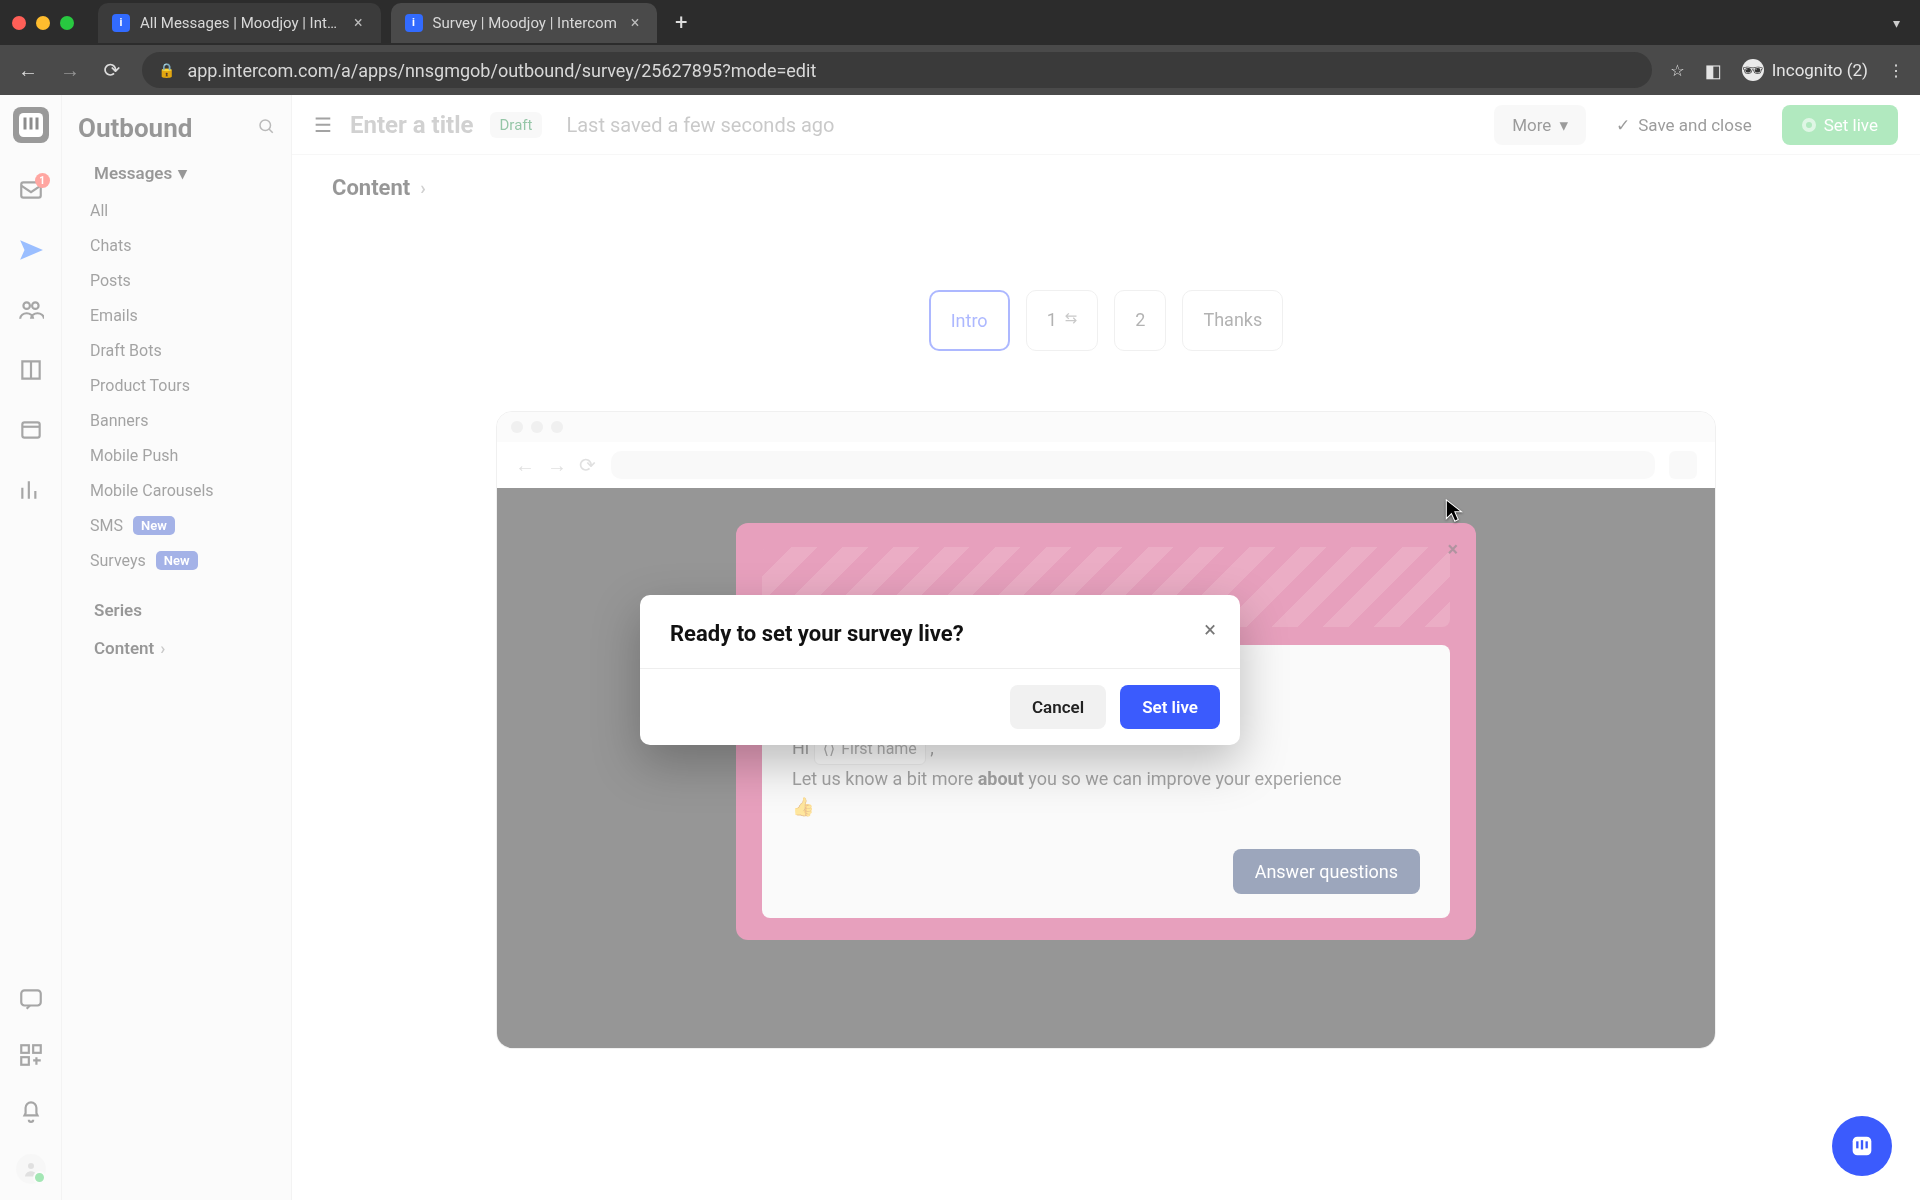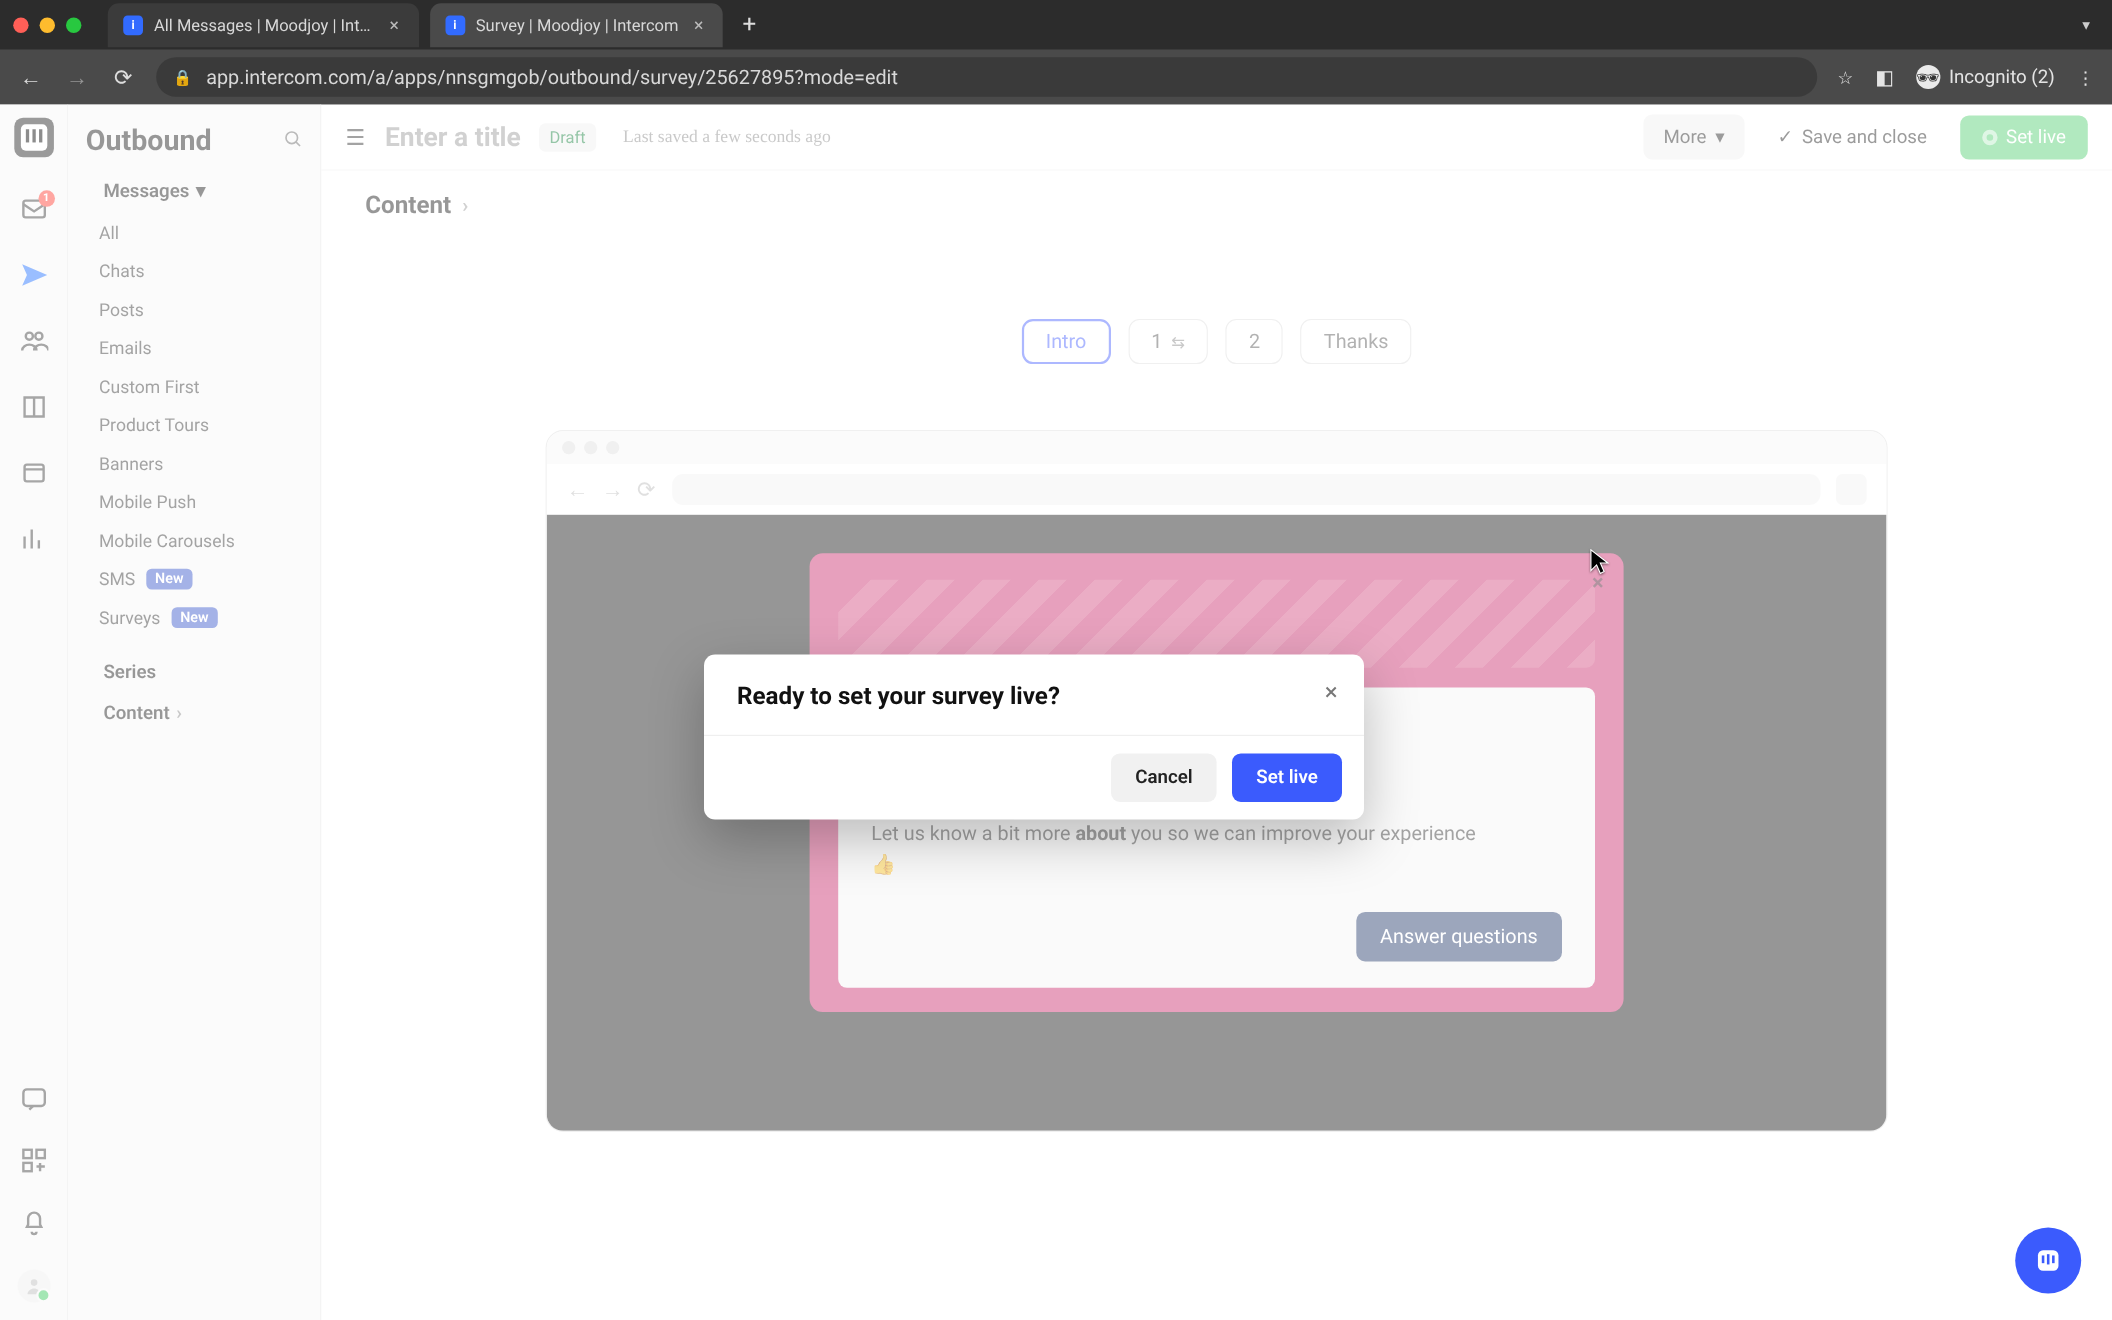--- a/index.html
+++ b/index.html
@@ -87,33 +87,33 @@
   .side-item .badge-new{background:#3654c9;color:#fff;font-size:13px;padding:2px 8px;border-radius:5px;font-weight:600;}
 
   
   .main{flex:1;display:flex;flex-direction:column;position:relative;z-index:1;}
   .topbar{
     height:60px;display:flex;align-items:center;padding:0 22px;gap:16px;border-bottom:1px solid #eee;
   }
   .burger{width:20px;color:#333;font-size:20px;}
   .title-input{font-size:24px;font-weight:700;color:#999;}
   .draft{background:#f0f0f0;color:#15803d;font-size:15px;padding:4px 10px;border-radius:6px;}
-  .saved{color:#888;font-size:16px;margin-left:8px;font-family:Liberation Serif, serif;}
+  .saved{color:#888;font-size:20px;margin-left:8px;}
   .topbar .spacer{flex:1;}
   .more-btn{background:#f0f0f0;padding:10px 18px;border-radius:8px;font-size:17px;color:#222;display:flex;align-items:center;gap:8px;}
   .save-btn{display:flex;align-items:center;gap:8px;font-size:17px;padding:10px 14px;color:#222;}
   .setlive-btn{background:#34c759;color:#fff;font-size:17px;padding:10px 20px;border-radius:8px;display:flex;align-items:center;gap:8px;opacity:0.85;}
   .setlive-btn .ring{width:14px;height:14px;border-radius:50%;border:4px solid rgba(255,255,255,0.6);}
 
   .content-head{padding:20px 40px 0;font-size:22px;font-weight:700;color:#1a1a1a;display:flex;align-items:center;gap:10px;}
   .content-head .chev{color:#999;font-size:18px;}
 
   .canvas{flex:1;padding:30px 60px;display:flex;flex-direction:column;align-items:center;}
   .step-tabs{display:flex;gap:16px;margin:60px 0 60px;}
-  .step{padding:8px 20px;border-radius:10px;font-size:18px;color:#555;border:1px solid #ddd;background:#fff;display:flex;align-items:center;gap:8px;}
+  .step{padding:18px 20px;border-radius:10px;font-size:18px;color:#555;border:1px solid #ddd;background:#fff;display:flex;align-items:flex-start;gap:8px;}
   .step.active{border:2px solid #4a63ff;color:#4a63ff;}
 
   
   .preview-card{
     width:1220px;border:1px solid #ddd;border-radius:16px;overflow:hidden;background:#fff;
     position:relative;
   }
   .preview-top{height:30px;display:flex;align-items:center;padding:0 14px;gap:8px;background:#f5f5f5;}
   .preview-top .d{width:12px;height:12px;border-radius:50%;background:#ddd;}
   .preview-addr{height:46px;display:flex;align-items:center;gap:14px;padding:0 18px;background:#fff;}
@@ -310,21 +310,21 @@
       <div class="side-item sub">
           <span>Chats</span>
         </div>
       <div class="side-item sub">
           <span>Posts</span>
         </div>
       <div class="side-item sub">
           <span>Emails</span>
         </div>
       <div class="side-item sub">
-          <span>Custom First</span>
+          <span>Draft Bots</span>
         </div>
       <div class="side-item sub">
           <span>Product Tours</span>
         </div>
       <div class="side-item sub">
           <span>Banners</span>
         </div>
       <div class="side-item sub">
           <span>Mobile Push</span>
         </div>

